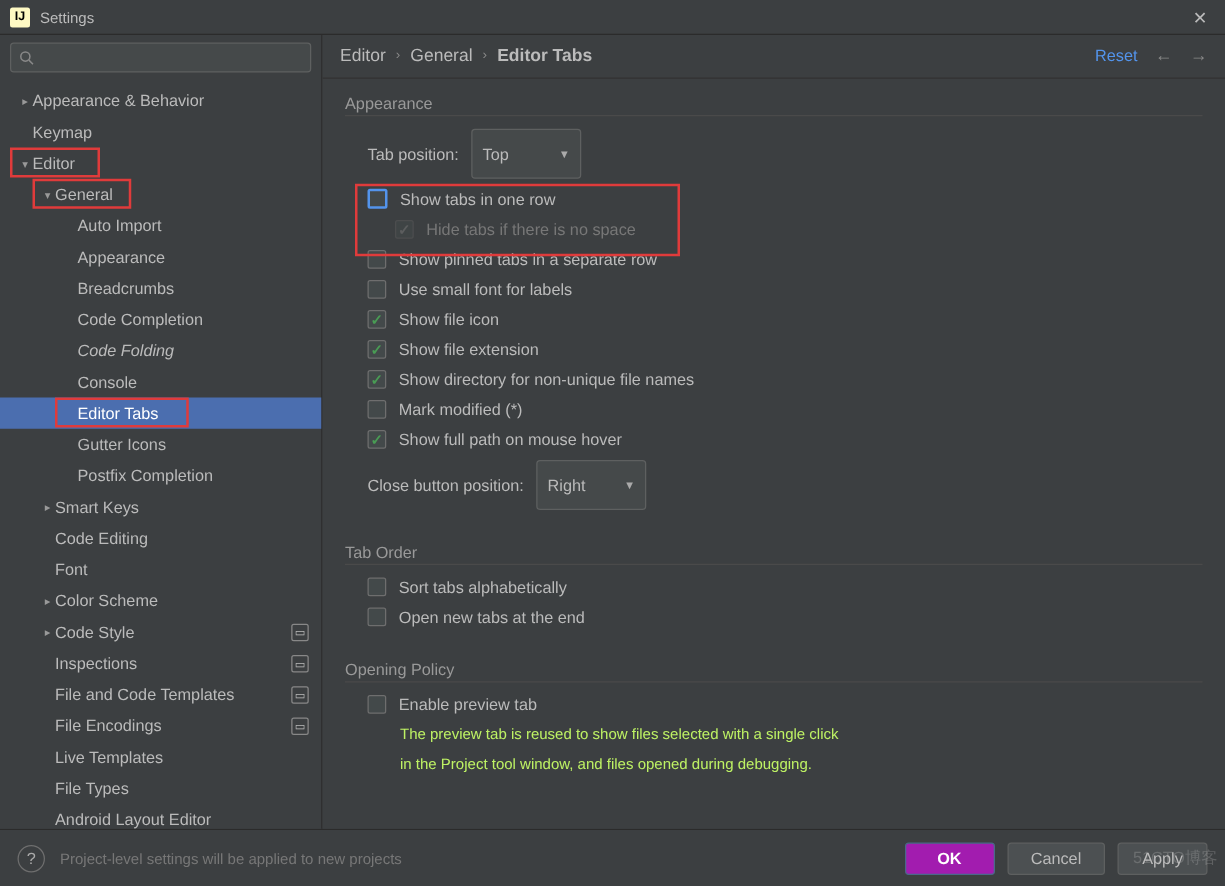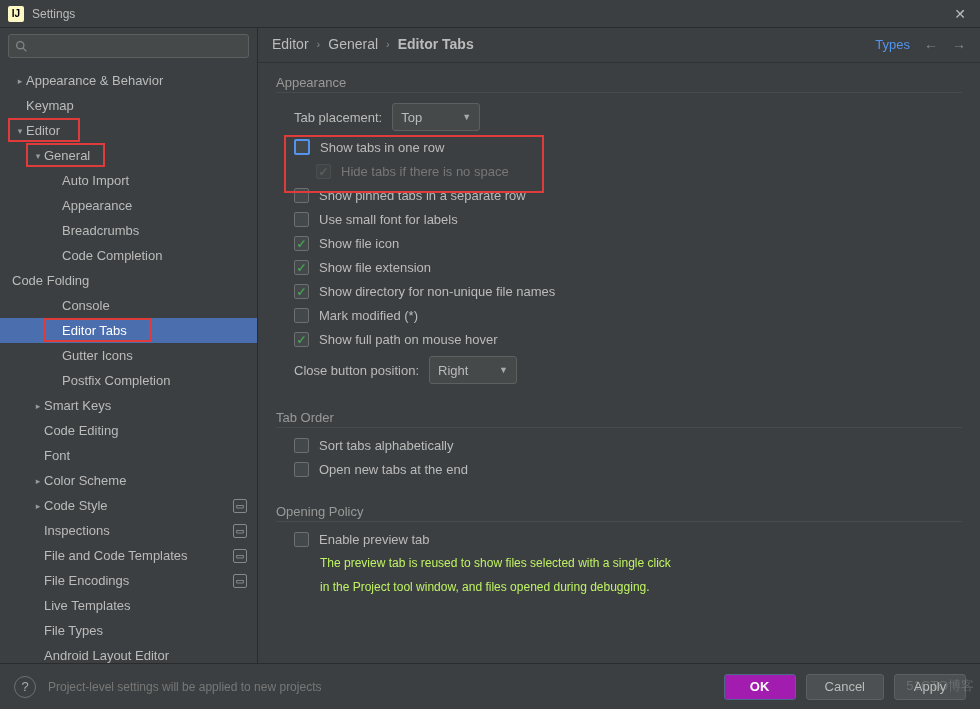--- a/index.html
+++ b/index.html
@@ -40,21 +40,21 @@
   .breadcrumb .sep { color: #888; font-size: 11px; }
   .breadcrumb .cur { font-weight: bold; }
   .hdr-actions { display: flex; align-items: center; gap: 14px; }
   .reset-link { color: #5394ec; cursor: pointer; font-size: 13px; }
   .hdr-arrow { color: #888; cursor: pointer; font-size: 14px; }
   
   .content-body { flex: 1; padding: 12px 18px; overflow-y: auto; position: relative; }
   .section-title { color: #999; font-size: 13px; margin-bottom: 10px; border-bottom: 1px solid #4a4a4a; padding-bottom: 2px; }
   .form-row { display: flex; align-items: center; margin-bottom: 8px; padding-left: 18px; }
   .form-label { color: #bbbbbb; margin-right: 10px; }
-  .dropdown { background: #45494a; border: 1px solid #5e6060; border-radius: 3px; height: 28px; min-width: 88px; display: flex; align-items: center; padding: 0 8px; color: #bbbbbb; justify-content: space-between; cursor: pointer; }
+  .dropdown { background: #45494a; border: 1px solid #5e6060; border-radius: 3px; height: 40px; min-width: 88px; display: flex; align-items: center; padding: 0 8px; color: #bbbbbb; justify-content: space-between; cursor: pointer; }
   .dropdown .dd-arrow { font-size: 9px; color: #aaa; margin-left: 10px; }
   
   .chk-row { display: flex; align-items: center; margin-bottom: 9px; padding-left: 18px; }
   .chk-row.indent { padding-left: 40px; }
   .chk { width: 15px; height: 15px; border: 1px solid #6e6e6e; border-radius: 2px; margin-right: 10px; display: flex; align-items: center; justify-content: center; background: #43494a; flex-shrink: 0; }
   .chk.checked { background: #43494a; }
   .chk.checked::after { content: "✓"; color: #499c54; font-size: 12px; font-weight: bold; }
   .chk.disabled { opacity: 0.55; border-color: #5a5a5a; }
   .chk.disabled.checked::after { color: #777; }
   .chk.highlight { border: 2px solid #5394ec; width: 16px; height: 16px; }
@@ -119,21 +119,21 @@
           <span class="lbl">Appearance</span>
         </div>
         <div class="tree-item" style="padding-left: 50px;">
           <span class="arrow "></span>
           <span class="lbl">Breadcrumbs</span>
         </div>
         <div class="tree-item" style="padding-left: 50px;">
           <span class="arrow "></span>
           <span class="lbl">Code Completion</span>
         </div>
-        <div class="tree-item" style="">
+        <div class="tree-item" style="padding-left: 50px; font-style: italic;">
           <span class="arrow "></span>
           <span class="lbl">Code Folding</span>
         </div>
         <div class="tree-item" style="padding-left: 50px;">
           <span class="arrow "></span>
           <span class="lbl">Console</span>
         </div>
         <div class="tree-item sel" style="padding-left: 50px; position: relative;">
           <span class="arrow "></span>
           <span class="lbl">Editor Tabs</span>
@@ -201,32 +201,32 @@
   <div class="content">
     <div class="content-header">
       <div class="breadcrumb">
         <span>Editor</span>
         <span class="sep">›</span>
         <span>General</span>
         <span class="sep">›</span>
         <span class="cur">Editor Tabs</span>
       </div>
       <div class="hdr-actions">
-        <span class="reset-link">Types</span>
+        <span class="reset-link">Reset</span>
         <span class="hdr-arrow">←</span>
         <span class="hdr-arrow">→</span>
       </div>
     </div>
 
     <div class="content-body">
 
       <div class="section-title">Appearance</div>
 
       <div class="form-row">
-        <span class="form-label">Tab placement:</span>
+        <span class="form-label">Tab position:</span>
         <div class="dropdown">
           <span>Top</span>
           <span class="dd-arrow">▼</span>
         </div>
       </div>
 
       <div style="position:relative;">
         <div class="redbox" style="left:8px; top:-4px; width:260px; height:58px;"></div>
         <div class="chk-row">
           <span class="chk highlight"></span>

